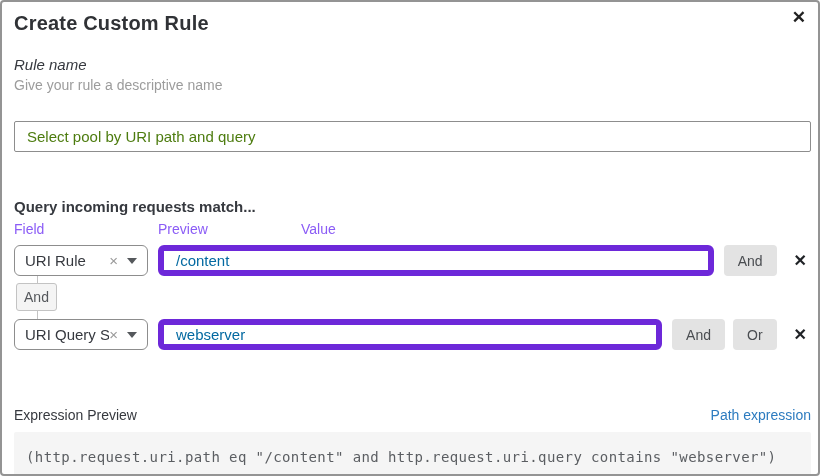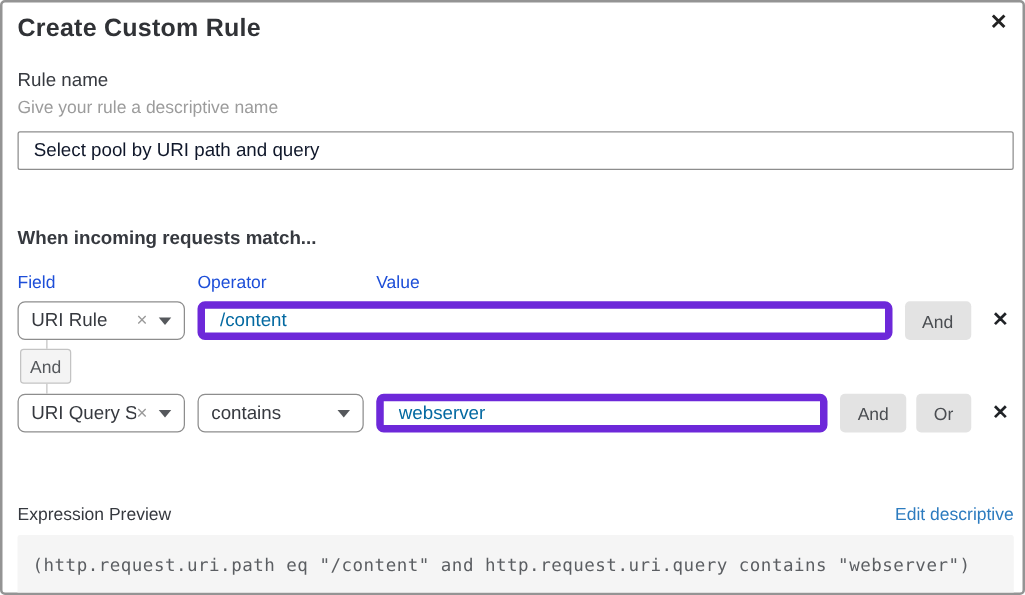--- a/index.html
+++ b/index.html
@@ -19,33 +19,33 @@
   .dialog-title { font-size: 20px; font-weight: 700; color: #303236; letter-spacing: .2px; }
 
   .close-btn {
     position: absolute; top: 7px; right: 12px;
     font-size: 17px; font-weight: 700; color: #222;
     background: none; border: none; cursor: pointer; line-height: 1;
     font-family: "Liberation Sans", sans-serif;
   }
 
   
-  .rule-name-label { margin-top: 21px; font-size: 15px; color: #36393f; }
+  .rule-name-label { margin-top: 21px; font-size: 15px; color: #36393f; font-style: italic; }
   .rule-name-helper { margin-top: 4px; font-size: 14px; color: #9c9c9c; }
   .text-input {
-    margin-top: 12px; width: 100%; height: 31px;
+    margin-top: 28px; width: 100%; height: 31px;
     border: 1px solid #8d8d8d; border-radius: 2px;
-    padding: 0 12px; font-size: 15px; color: #0f172a;
+    padding: 0 12px; font-size: 15px; color: #4d7c0f;
     font-family: "Liberation Sans", sans-serif; background: #fff; outline: none;
   }
 
   
   .match-heading { margin-top: 46px; font-size: 15px; font-weight: 700; color: #36393f; }
 
-  .col-labels { display: flex; margin-top: 18px; font-size: 14px; color: #1d4ed8; }
+  .col-labels { display: flex; margin-top: 6px; font-size: 14px; color: #8b5cf6; }
   .col-labels .lbl-field { width: 144px; }
   .col-labels .lbl-operator { width: 143px; }
   .col-labels .lbl-value { flex: 1; }
 
   .cond-row { display: flex; align-items: center; margin-top: 8px; }
   .select-box {
     height: 31px; border: 1px solid #8d8d8d; border-radius: 6px;
     background: #fff; display: flex; align-items: center;
     padding: 0 10px; font-size: 15px; color: #36393f; cursor: pointer;
   }
@@ -109,25 +109,25 @@
 
   <div class="dialog-title">Create Custom Rule</div>
   <button class="close-btn">✕</button>
 
   
   <div class="rule-name-label">Rule name</div>
   <div class="rule-name-helper">Give your rule a descriptive name</div>
   <input class="text-input" type="text" value="Select pool by URI path and query" style="">
 
   
-  <div class="match-heading">When incoming requests match...</div>
+  <div class="match-heading">Query incoming requests match...</div>
 
   <div class="col-labels">
     <div class="lbl-field">Field</div>
-    <div class="lbl-operator">Operator</div>
+    <div class="lbl-operator">Preview</div>
     <div class="lbl-value">Value</div>
   </div>
 
   
   <div class="cond-row">
     <div class="select-box select-field">
       <span class="select-label">URI Rule</span>
       <span class="clear-x">×</span>
       <span class="caret"></span>
     </div>
@@ -141,30 +141,26 @@
     <div class="connector-badge">And</div>
   </div>
 
   
   <div class="cond-row" style="margin-top:0;">
     <div class="select-box select-field">
       <span class="select-label">URI Query St...</span>
       <span class="clear-x">×</span>
       <span class="caret"></span>
     </div>
-    <div class="select-box select-operator">
-      <span class="select-label">contains</span>
-      <span class="caret"></span>
-    </div>
     <input class="value-input" type="text" value="webserver" style="">
     <button class="join-btn">And</button>
     <button class="join-btn">Or</button>
     <button class="delete-x">✕</button>
   </div>
 
   
   <div class="expr-header">
     <div class="expr-label">Expression Preview</div>
-    <a class="expr-edit-link">Edit descriptive</a>
+    <a class="expr-edit-link">Path expression</a>
   </div>
   <div class="expr-code">(http.request.uri.path eq "/content" and http.request.uri.query contains "webserver")</div>
 
 </div>
 
 </body></html>

